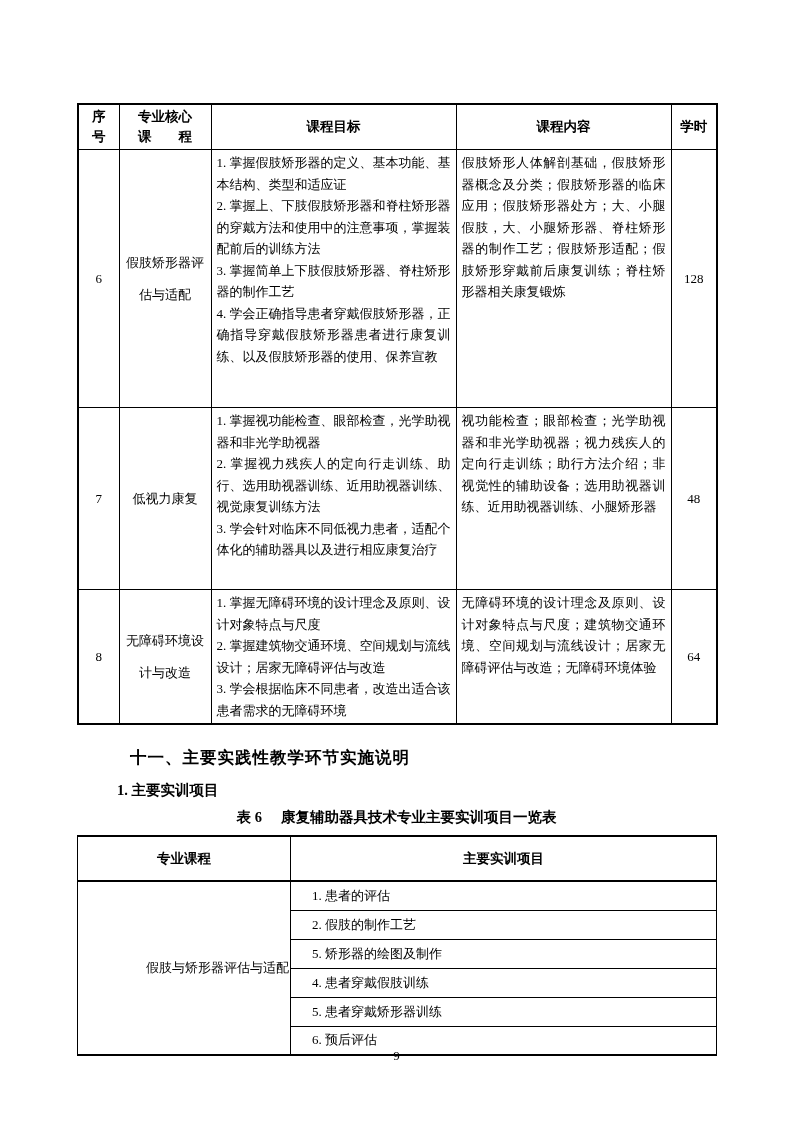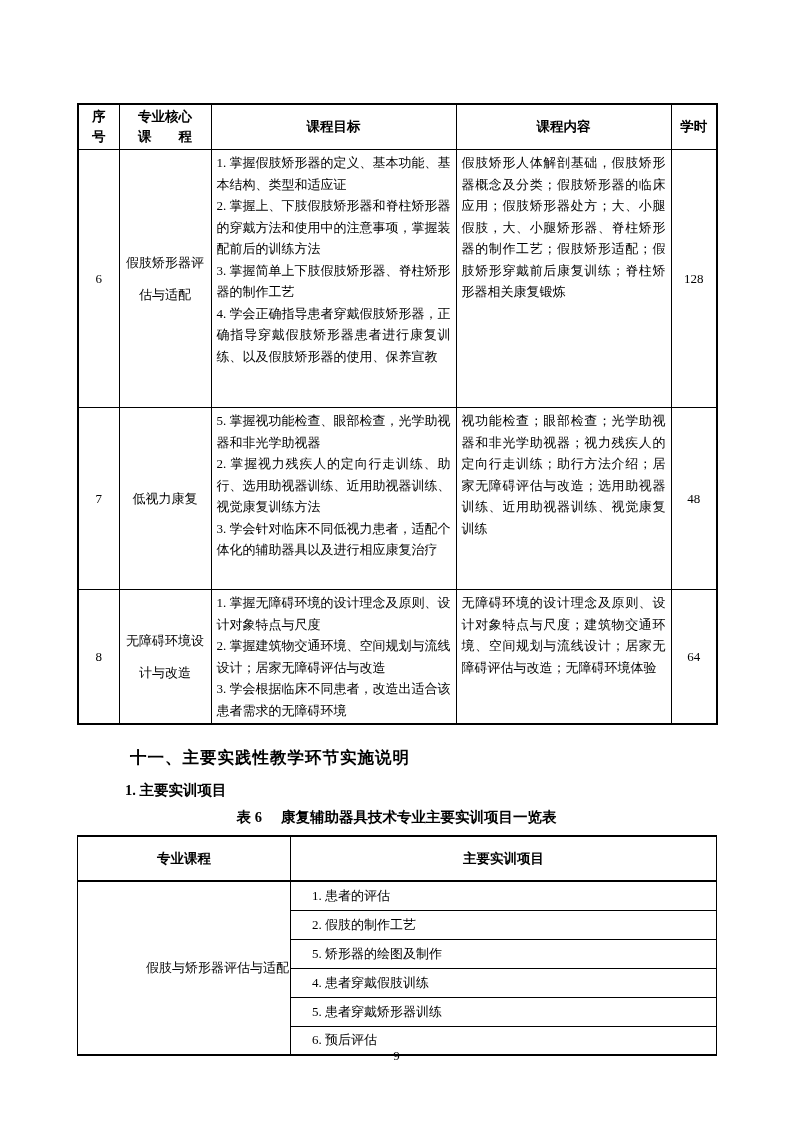--- a/index.html
+++ b/index.html
@@ -38,21 +38,21 @@
     line-height:21.5px;padding:4px 7px 4px 8px;
   }
   td.c-goals div{text-align:justify;}
   
   .h-main{
     position:absolute;left:130px;top:747px;
     font-size:16.5px;font-weight:bold;letter-spacing:1px;
   }
   .h-sub{
     position:absolute;left:117px;top:781px;
-    font-size:14.5px;font-weight:bold;margin-left:8px;
+    font-size:14.5px;font-weight:bold;
   }
   .caption{
     position:absolute;left:0;top:808px;width:793px;
     text-align:center;font-size:14.5px;font-weight:bold;
   }
   .caption .cap-label{margin-right:19px;}
   
   table.t2{
     position:absolute;left:77px;top:835px;
     width:639px;
@@ -113,25 +113,25 @@
         <div>3. 掌握简单上下肢假肢矫形器、脊柱矫形器的制作工艺</div>
         <div>4. 学会正确指导患者穿戴假肢矫形器，正确指导穿戴假肢矫形器患者进行康复训练、以及假肢矫形器的使用、保养宣教</div>
       </td>
       <td class="c-content">假肢矫形人体解剖基础，假肢矫形器概念及分类；假肢矫形器的临床应用；假肢矫形器处方；大、小腿假肢，大、小腿矫形器、脊柱矫形器的制作工艺；假肢矫形适配；假肢矫形穿戴前后康复训练；脊柱矫形器相关康复锻炼</td>
       <td class="c-hours">128</td>
     </tr>
     <tr style="height:182px">
       <td class="c-no">7</td>
       <td class="c-course">低视力康复</td>
       <td class="c-goals">
-        <div>5. 掌握视功能检查、眼部检查，光学助视器和非光学助视器</div>
+        <div>1. 掌握视功能检查、眼部检查，光学助视器和非光学助视器</div>
         <div>2. 掌握视力残疾人的定向行走训练、助行、选用助视器训练、近用助视器训练、视觉康复训练方法</div>
         <div>3. 学会针对临床不同低视力患者，适配个体化的辅助器具以及进行相应康复治疗</div>
       </td>
-      <td class="c-content">视功能检查；眼部检查；光学助视器和非光学助视器；视力残疾人的定向行走训练；助行方法介绍；居家无障碍评估与改造；选用助视器训练、近用助视器训练、视觉康复训练</td>
+      <td class="c-content">视功能检查；眼部检查；光学助视器和非光学助视器；视力残疾人的定向行走训练；助行方法介绍；非视觉性的辅助设备；选用助视器训练、近用助视器训练、小腿矫形器</td>
       <td class="c-hours">48</td>
     </tr>
     <tr style="height:132px">
       <td class="c-no">8</td>
       <td class="c-course">无障碍环境设计与改造</td>
       <td class="c-goals">
         <div>1. 掌握无障碍环境的设计理念及原则、设计对象特点与尺度</div>
         <div>2. 掌握建筑物交通环境、空间规划与流线设计；居家无障碍评估与改造</div>
         <div>3. 学会根据临床不同患者，改造出适合该患者需求的无障碍环境</div>
       </td>

